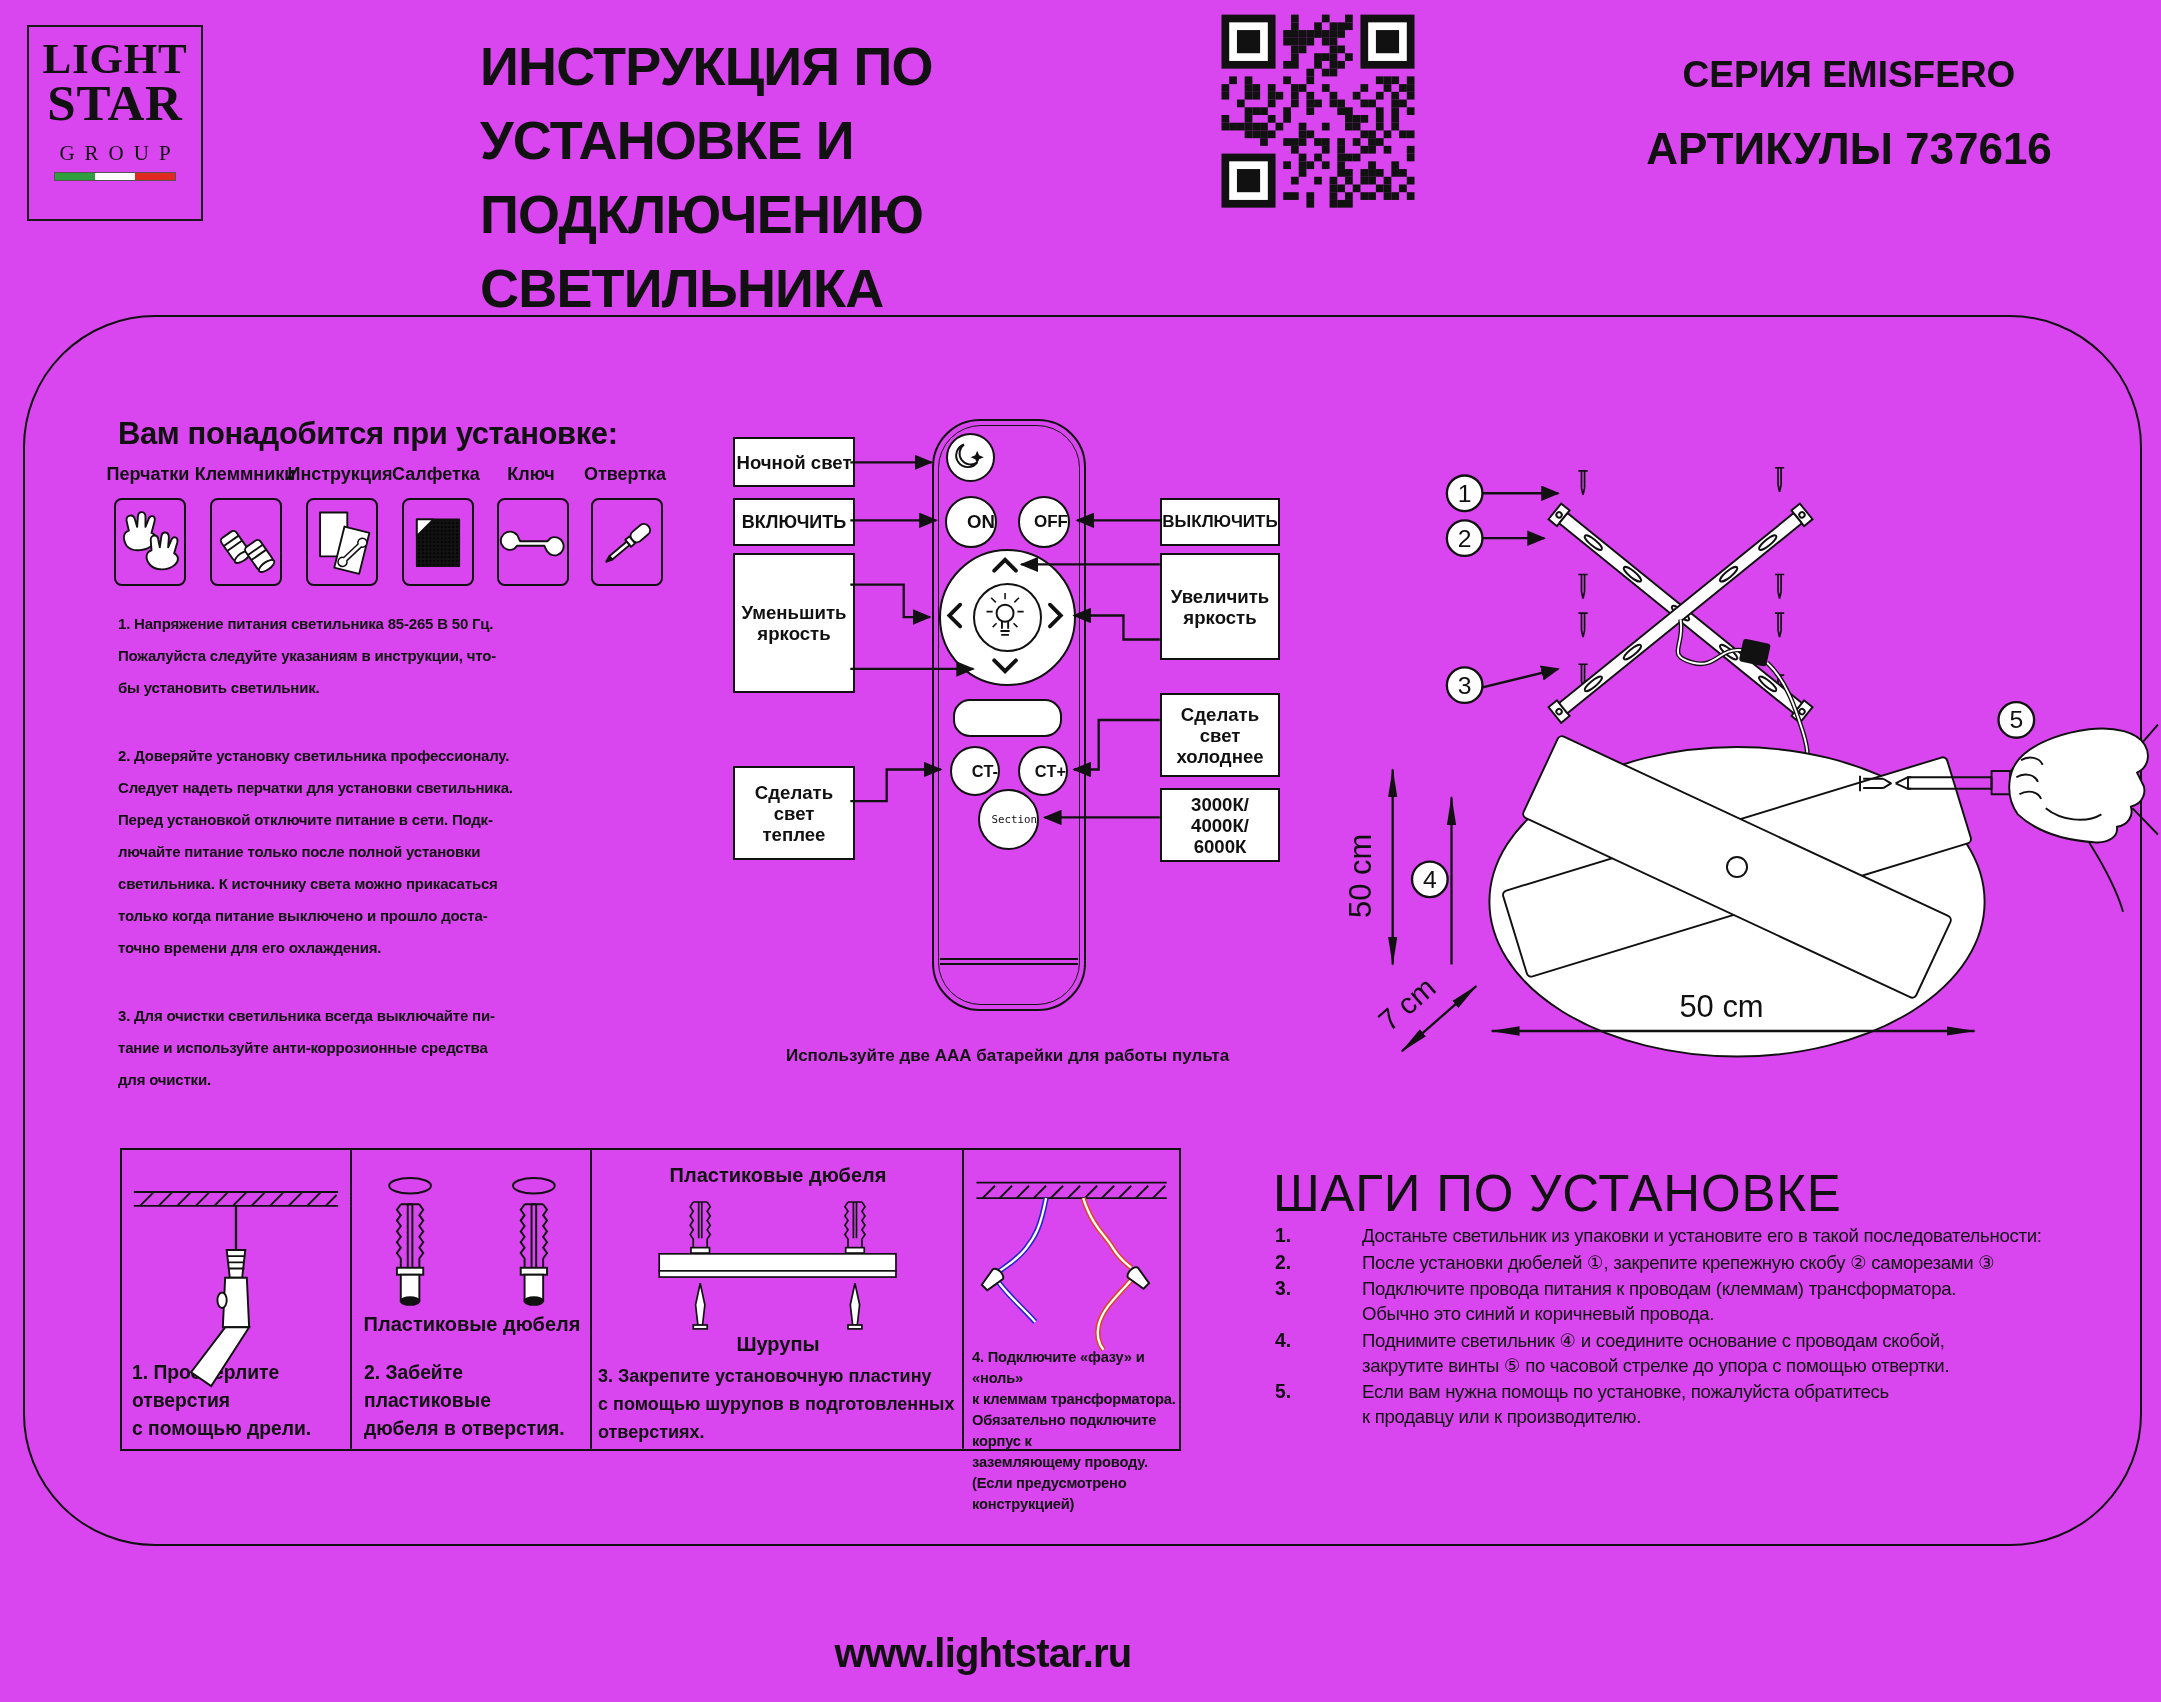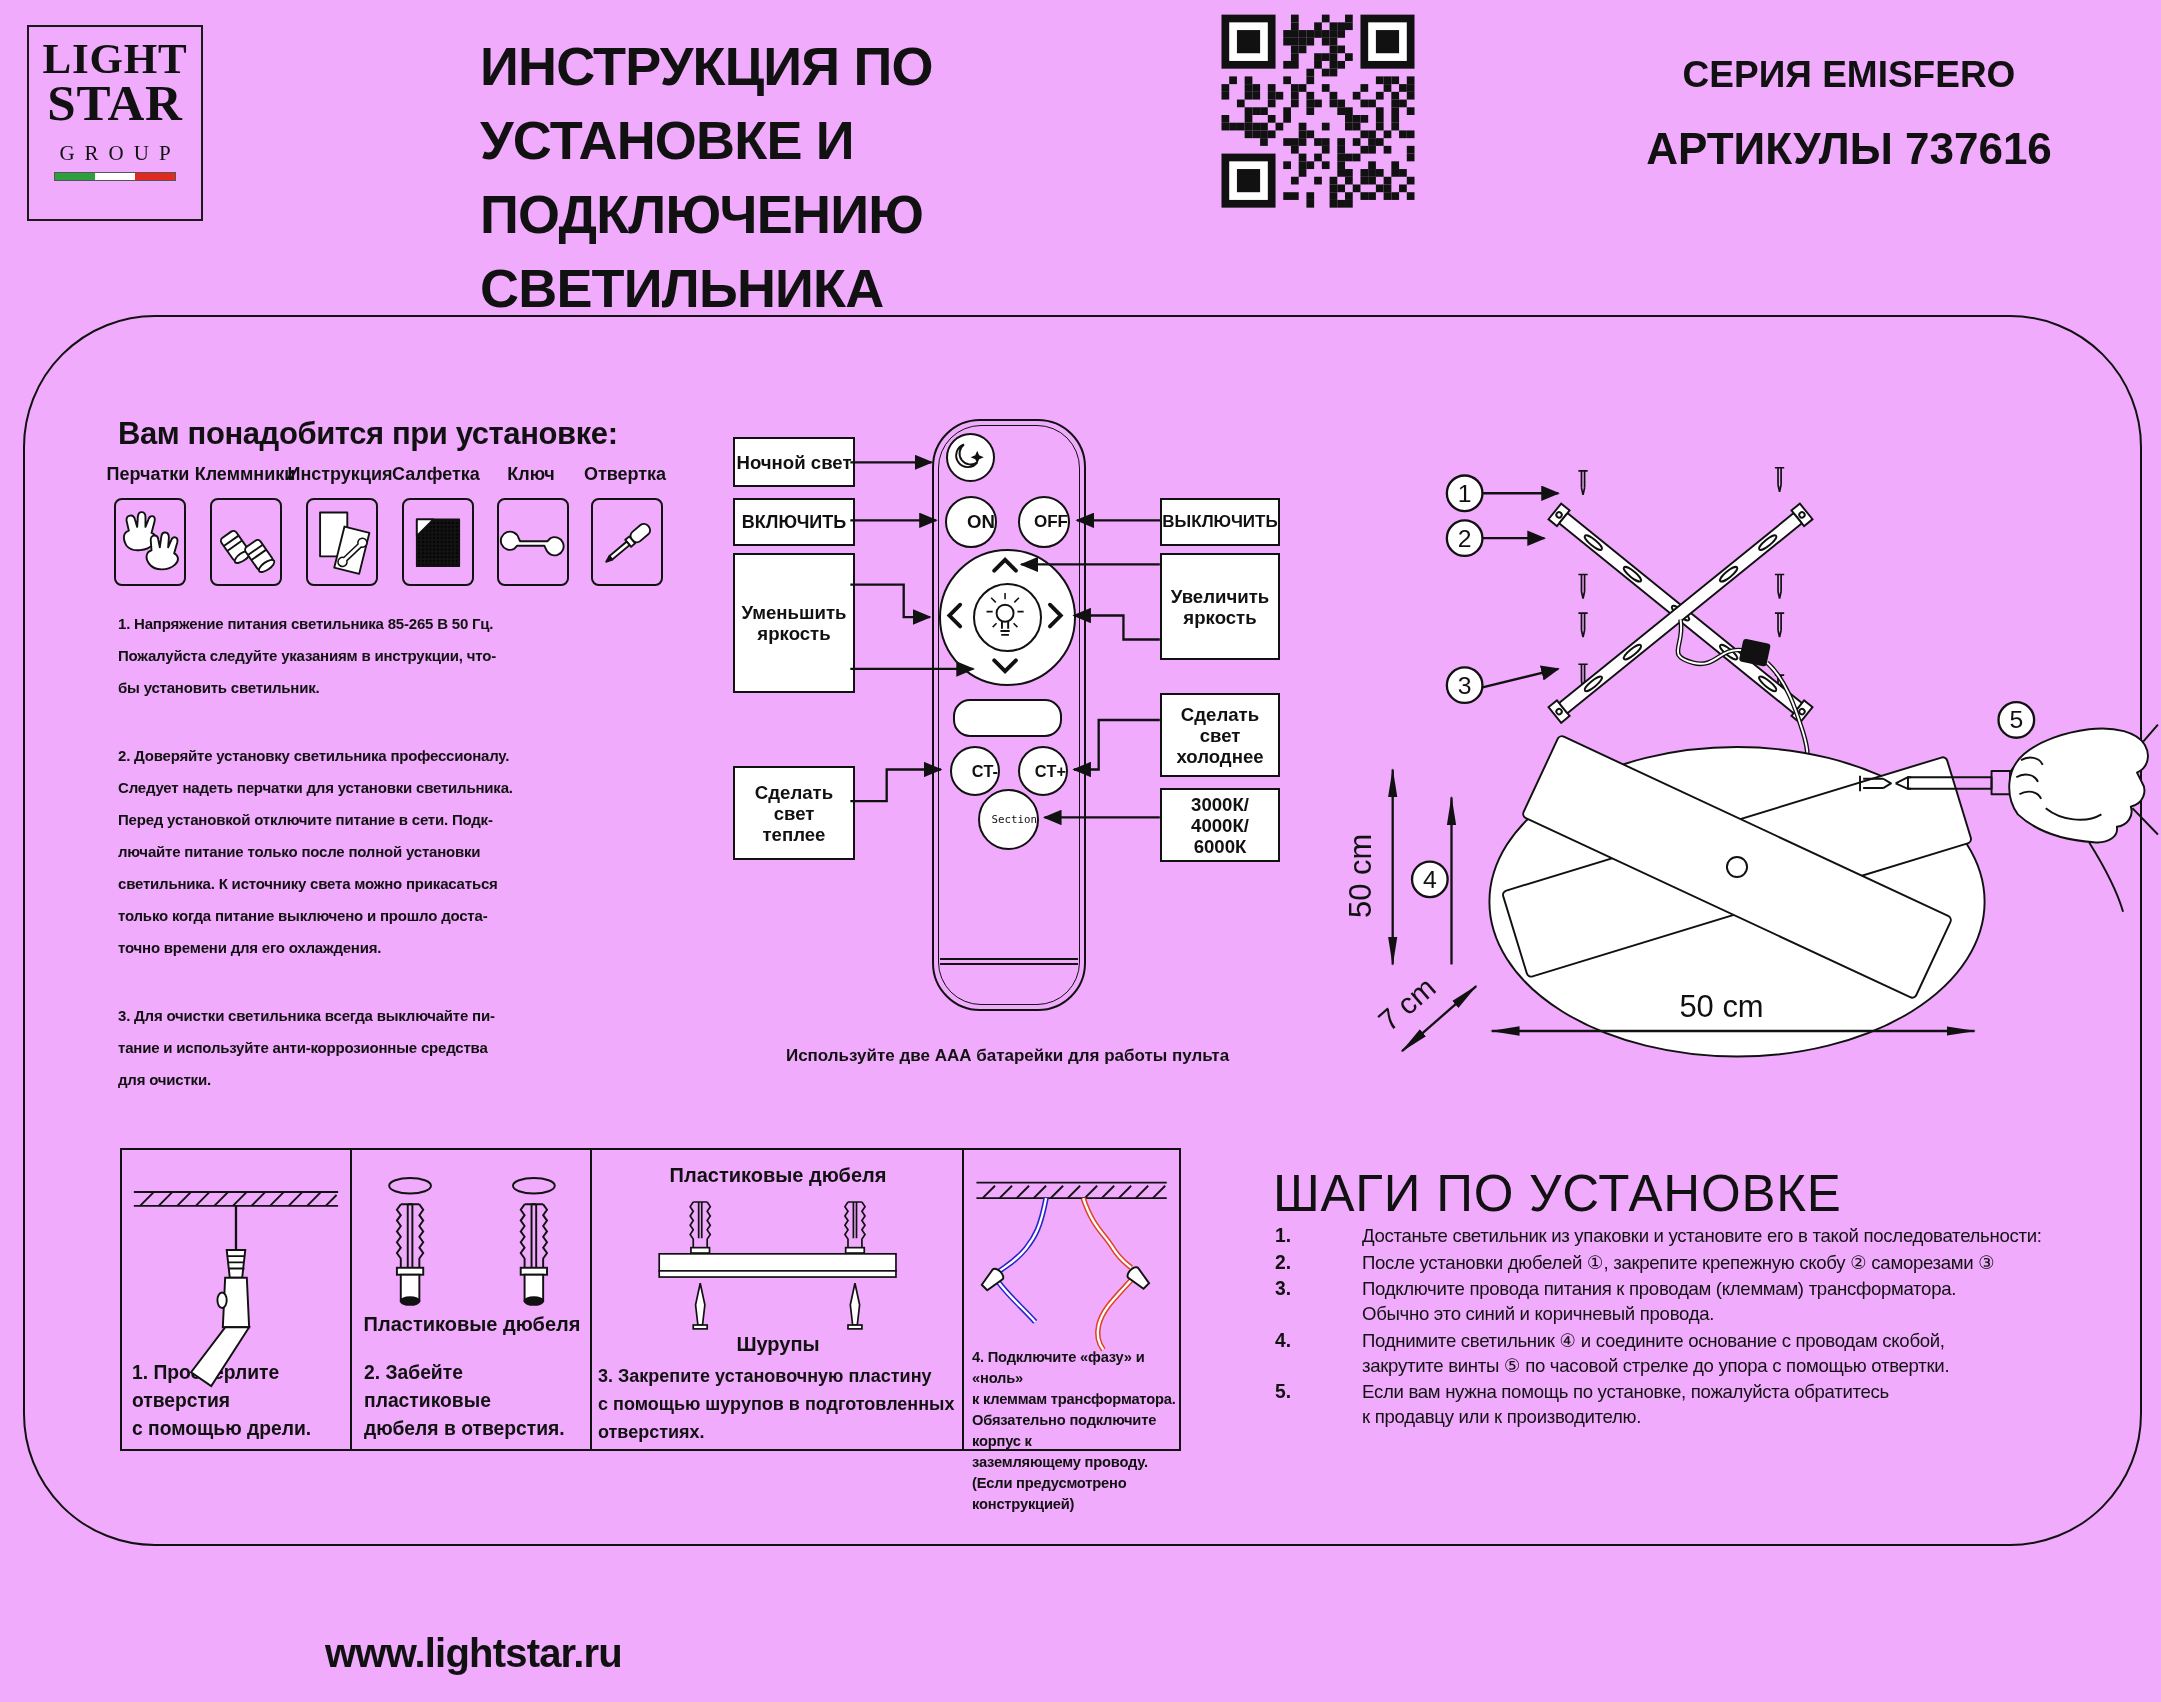--- a/index.html
+++ b/index.html
@@ -1,16 +1,16 @@
 <!DOCTYPE html>
 <html style="font-size:12.4px"><head>
 <meta charset="utf-8">
 <style>
   html,body{margin:0;padding:0;background:#fff}
-  .page{position:relative;width:2161px;height:1703px;background:#f0abfc;overflow:hidden;
+  .page{position:relative;width:2161px;height:1703px;background:#d946ef;overflow:hidden;
         font-family:"Liberation Sans","DejaVu Sans",sans-serif;color:#111}
   .abs{position:absolute}
   
   .logo-box{left:27px;top:25px;width:172px;height:192px;border:2.3px solid #1a1a1a;text-align:center}
   .logo-light{margin-top:12.4px;font-family:"Liberation Serif","DejaVu Serif",serif;font-weight:700;font-size:43px;line-height:0.93;letter-spacing:0.8px}
   .logo-star{font-family:"Liberation Serif","DejaVu Serif",serif;font-weight:700;font-size:51px;line-height:0.95;letter-spacing:0.8px}
   .logo-group{margin-top:13px;font-family:"Liberation Serif","DejaVu Serif",serif;font-weight:400;font-size:21px;letter-spacing:10px;text-indent:10px}
   .logo-flag{margin:6.2px auto 0;width:122px;height:9.3px;display:flex;border:0.8px solid #555;box-sizing:border-box}
   .logo-flag div{flex:1}
   .page-title{left:480px;top:29px;width:774px;font-size:54px;font-weight:700;letter-spacing:-0.8px;line-height:74px;white-space:pre-line}
@@ -39,21 +39,21 @@
   .panel{top:1148px;height:303px;border:2.3px solid #111;box-sizing:border-box}
   .panel-label{position:absolute;text-align:center;font-size:20px;font-weight:700}
   .panel-text{position:absolute;font-weight:700;white-space:pre-line}
   
   .steps-heading{left:1273px;top:1164px;font-size:51px;font-weight:400;letter-spacing:0.8px}
   .steps{left:1275px;top:1223px;width:836px}
   .step{display:flex;margin-bottom:1.5px}
   .step-num{width:87px;font-size:19.3px;font-weight:700;line-height:25px}
   .step-text{flex:1;font-size:18.6px;font-weight:400;line-height:25px;letter-spacing:-0.3px;white-space:pre-line}
   
-  .footer{left:325px;top:1631px;width:1316px;font-size:40px;font-weight:700;letter-spacing:-0.8px}
+  .footer{left:325px;top:1631px;width:1316px;text-align:center;font-size:40px;font-weight:700;letter-spacing:-0.8px}
   svg.overlay{left:0;top:0;width:2161px;height:1703px;pointer-events:none}
   svg text{font-family:"Liberation Sans","DejaVu Sans",sans-serif}
 </style>
 </head>
 <body>
 
 <div class="page">
 
   <div class="abs logo-box">
     <div class="logo-light">LIGHT</div>

